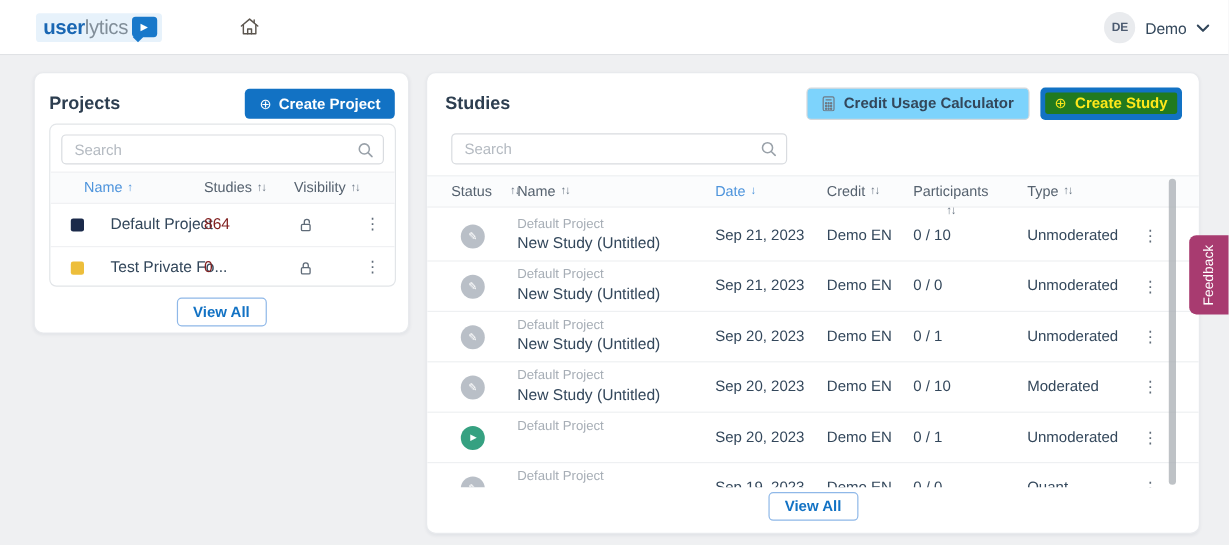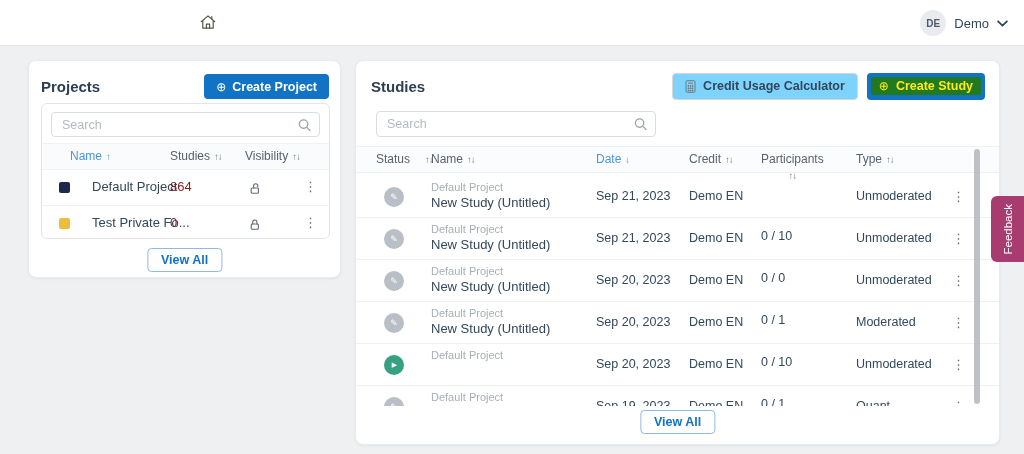--- a/index.html
+++ b/index.html
@@ -91,37 +91,43 @@
   .s-rows { position:absolute; left:0; right:0; top:115px; height:230px; overflow:hidden; }
   .s-row { position:relative; height:42px; border-bottom:1px solid #eef0f2; }
   .s-row .sticon { position:absolute; left:28px; top:11px; width:20px; height:20px; border-radius:50%;
                    display:flex; align-items:center; justify-content:center; color:#fff; }
   .sticon.draft  { background:#b9bfc7; font-size:9px; }
   .sticon.active { background:#36a181; font-size:7px; padding-left:1px; }
   .s-row .cell-name { position:absolute; left:75px; top:5px; }
   .cell-name .proj { font-size:11px; color:#a7aeb6; display:block; }
   .cell-name .stname { font-size:13px; color:#33475b; display:block; margin-top:2px; }
   .s-row .cell { position:absolute; top:13px; font-size:12.5px; color:#33475b; }
-  .cc-date{left:240px;} .cc-creator{left:333px;} .cc-part{left:405px;margin-top:40px;} .cc-type{left:500px;}
+  .cc-date{left:240px;} .cc-creator{left:333px;} .cc-part{left:405px;} .cc-type{left:500px;}
   .s-row .kebab { position:absolute; right:34px; top:14px; }
   .s-scrollbar { position:absolute; left:618px; top:88px; width:6px; height:255px;
                  background:#a8adb3; border-radius:3px; opacity:.75; }
   .s-viewall { position:absolute; left:50%; transform:translateX(-50%); top:349px; }
 
   
   .feedback { position:absolute; left:991px; top:196px; width:33px; height:66px; background:#a83b70;
               border-radius:6px 0 0 6px; display:flex; align-items:center; justify-content:center; cursor:pointer; }
   .feedback span { writing-mode:vertical-rl; transform:rotate(180deg); color:#fff; font-size:11.5px; }
 </style>
 </head>
 <body>
 
 <div id="app">
 
   <div class="topbar">
+    <div class="logo">
+      <span class="logo-text"><span class="p1">user</span><span class="p2">lytics</span></span>
+      <span class="bubble">
+          <span>▶</span>
+        </span>
+    </div>
     <span class="home">
       <svg width="18" height="18" viewBox="0 0 18 17" fill="none" stroke="#5b554e" stroke-width="1.2" stroke-linejoin="round" stroke-linecap="round">
         <path d="M2.2 8.2 L9 2.4 L15.8 8.2"></path>
         <path d="M3.8 7 V14.6 H14.2 V7"></path>
         <path d="M7.4 14.6 V10.6 H10.6 V14.6"></path>
         <path d="M12.8 5.2 V3.2"></path>
       </svg>
     </span>
     <div class="usermenu">
       <span class="avatar">DE</span>

